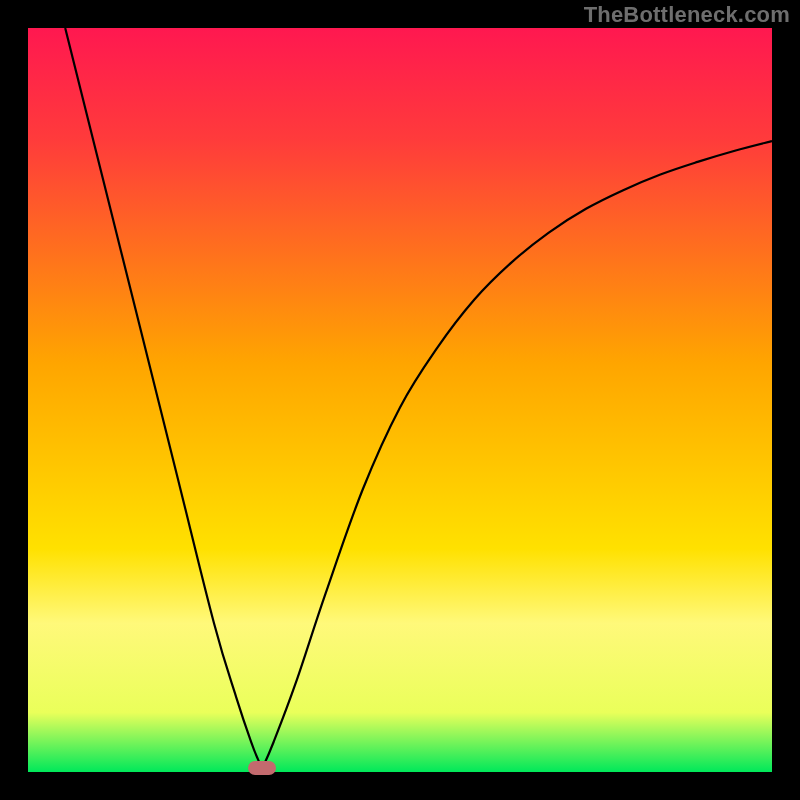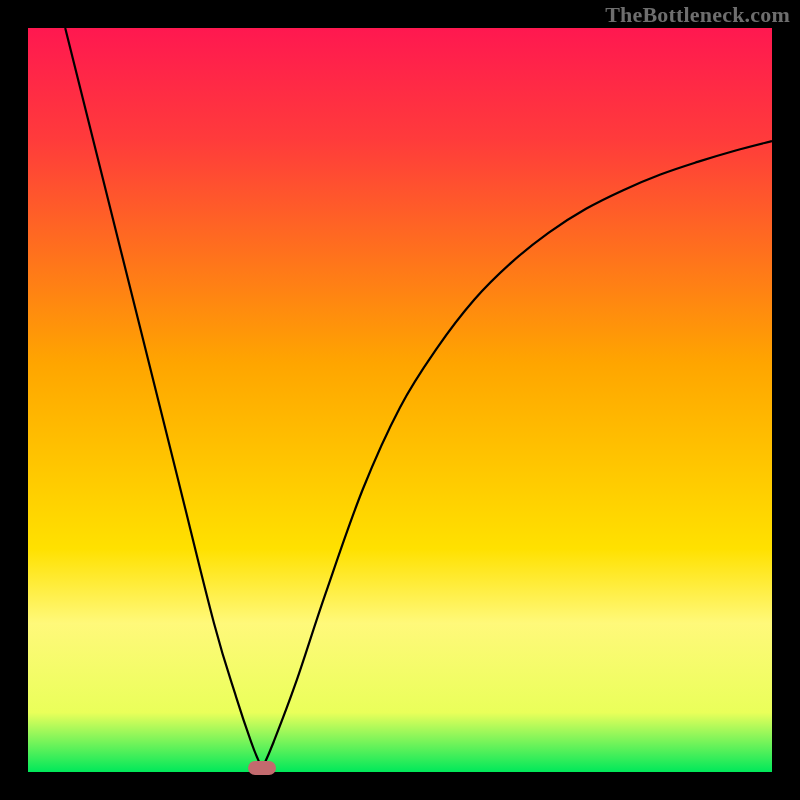--- a/index.html
+++ b/index.html
@@ -9,21 +9,20 @@
     height: 800px;
     background: #000;
     font-family: Arial, Helvetica, sans-serif;
     overflow: hidden;
   }
   .frame {
     position: relative;
     width: 800px;
     height: 800px;
     background: #000;
-    font-family: Liberation Serif, serif;
   }
   .watermark {
     position: absolute;
     top: 2px;
     right: 10px;
     color: #6e6e6e;
     font-size: 22px;
     font-weight: 600;
     letter-spacing: 0.2px;
     user-select: none;

